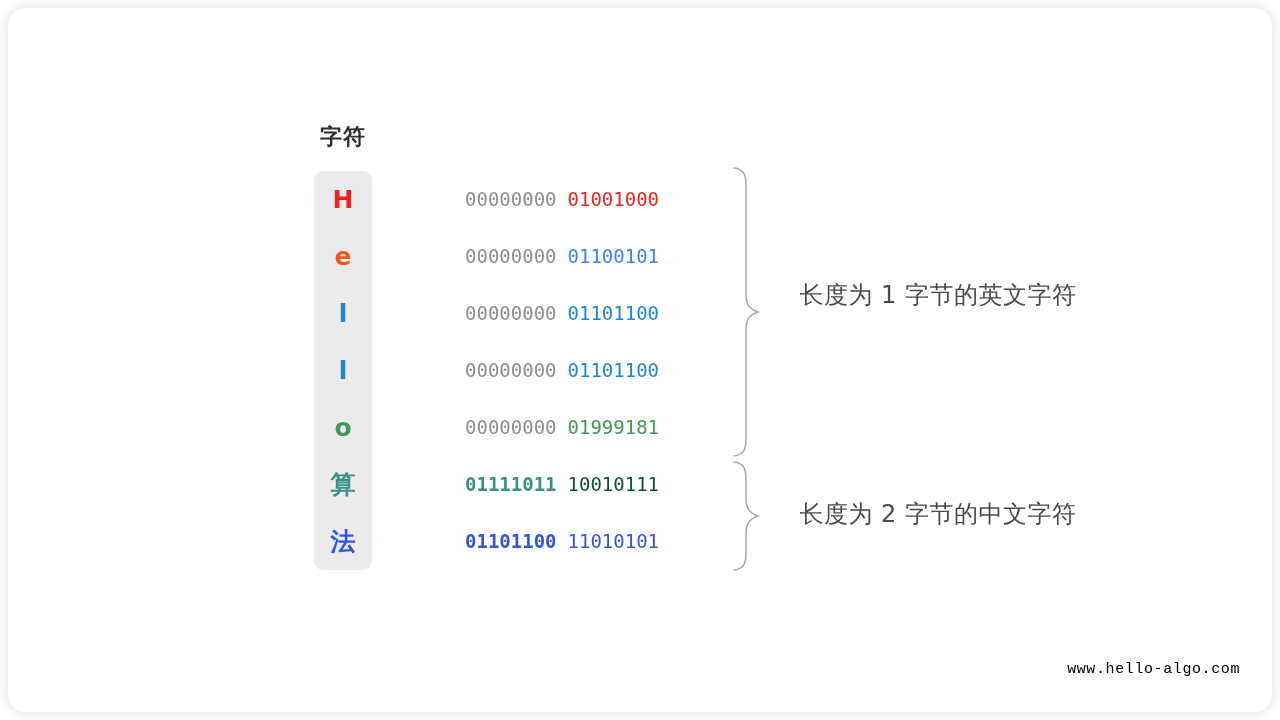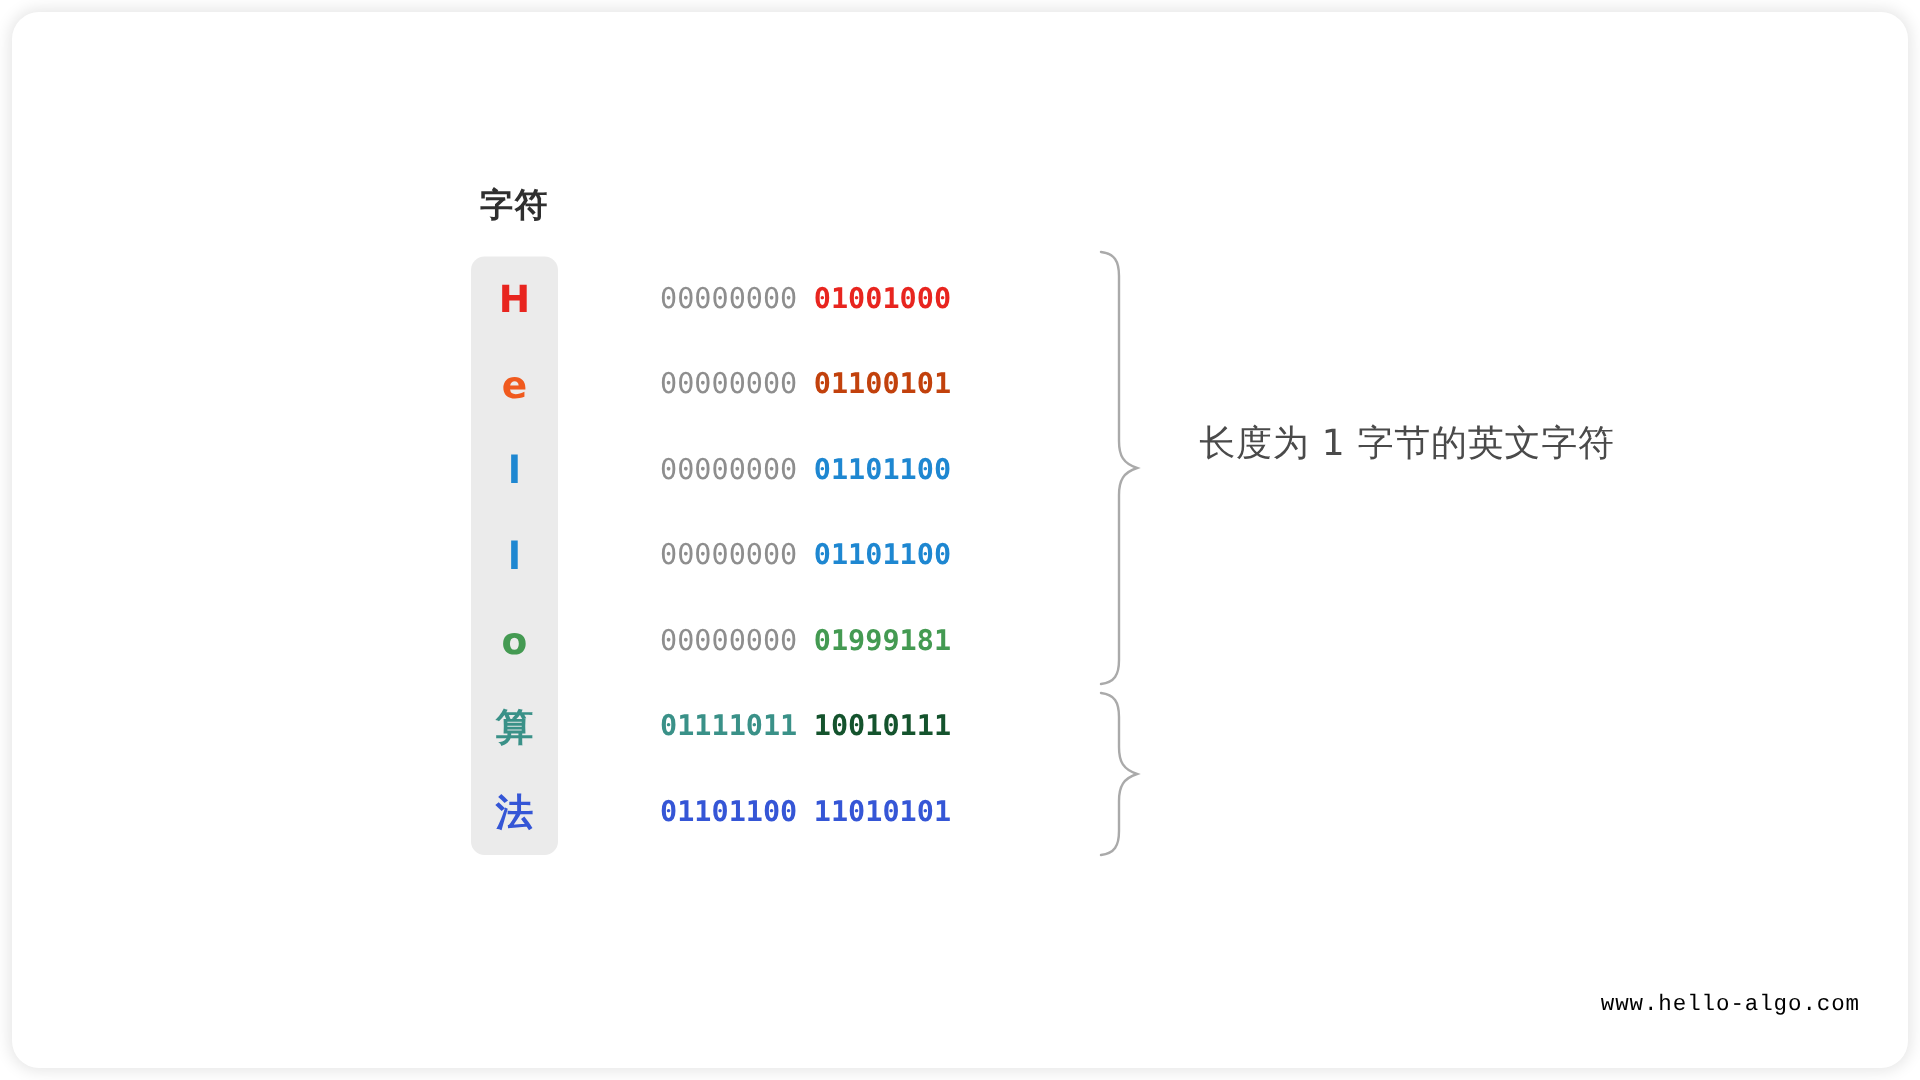--- a/index.html
+++ b/index.html
@@ -84,27 +84,28 @@
     height: 57px;
     line-height: 57px;
     text-align: left;
     font-family: "DejaVu Sans Mono", monospace;
     font-size: 19px;
     white-space: pre;
   }
   .bits-hi {
     font-weight: bold;
     letter-spacing: 0px;
+    margin-left: 25px;
   }
   .bits-hi.pad {
     color: #8e8e8e;
     font-weight: normal;
   }
   .bits-lo {
-    font-weight: bold;
+    font-weight: normal;
     letter-spacing: 0px;
   }
   .bits-gap {
     display: inline-block;
     width: 11px;
   }
 
   
   .brace {
     position: absolute;
@@ -149,21 +150,21 @@
   <div id="card">
 
     <div class="col-header" id="hdr-char">字符</div>
 
     <div id="char-pill"></div>
 
     <div id="rows-layer">
         <div class="row-char" style="top: 163px; color: rgb(232, 37, 31);">H</div>
         <div class="row-bits" style="top: 163px;"><span class="bits-hi pad">00000000</span><span class="bits-gap"></span><span class="bits-lo" style="color: rgb(232, 37, 31);">01001000</span></div>
         <div class="row-char" style="top: 220px; color: rgb(240, 90, 30);">e</div>
-        <div class="row-bits" style="top: 220px;"><span class="bits-hi pad">00000000</span><span class="bits-gap"></span><span class="bits-lo" style="color: #c2410c;">01100101</span></div>
+        <div class="row-bits" style="top: 220px;"><span class="bits-hi pad">00000000</span><span class="bits-gap"></span><span class="bits-lo" style="color: #3b82f6;">01100101</span></div>
         <div class="row-char" style="top: 277px; color: rgb(30, 135, 209);">l</div>
         <div class="row-bits" style="top: 277px;"><span class="bits-hi pad">00000000</span><span class="bits-gap"></span><span class="bits-lo" style="color: rgb(30, 135, 209);">01101100</span></div>
         <div class="row-char" style="top: 334px; color: rgb(30, 135, 209);">l</div>
         <div class="row-bits" style="top: 334px;"><span class="bits-hi pad">00000000</span><span class="bits-gap"></span><span class="bits-lo" style="color: rgb(30, 135, 209);">01101100</span></div>
         <div class="row-char" style="top: 391px; color: rgb(68, 154, 82);">o</div>
         <div class="row-bits" style="top: 391px;"><span class="bits-hi pad">00000000</span><span class="bits-gap"></span><span class="bits-lo" style="color: rgb(68, 154, 82);">01999181</span></div>
         <div class="row-char cjk" style="top: 448px; color: rgb(58, 145, 136);">算</div>
         <div class="row-bits" style="top: 448px;"><span class="bits-hi" style="color: rgb(58, 145, 136);">01111011</span><span class="bits-gap"></span><span class="bits-lo" style="color: #14532d;">10010111</span></div>
         <div class="row-char cjk" style="top: 505px; color: rgb(53, 86, 214);">法</div>
         <div class="row-bits" style="top: 505px;"><span class="bits-hi" style="color: rgb(53, 86, 214);">01101100</span><span class="bits-gap"></span><span class="bits-lo" style="color: rgb(53, 86, 214);">11010101</span></div>
@@ -184,17 +185,18 @@
                C 17 5, 20 10, 20 20
                L 20 40
                C 20 50, 23 55, 32 58
                C 23 61, 20 66, 20 76
                L 20 96
                C 20 106, 17 111, 8 112" fill="none" stroke="#aaaaaa" stroke-width="1.6" stroke-linecap="round"></path>
     </svg>
 
     <div class="annot" style="left:760px; top:271px; width:340px;">长度为 1 字节的英文字符</div>
 
+    <div class="annot" style="left:760px; top:490px; width:340px;">长度为 2 字节的中文字符</div>
 
     <div id="watermark">www.hello-algo.com</div>
 
   </div>
 </div>
 
 </body></html>

